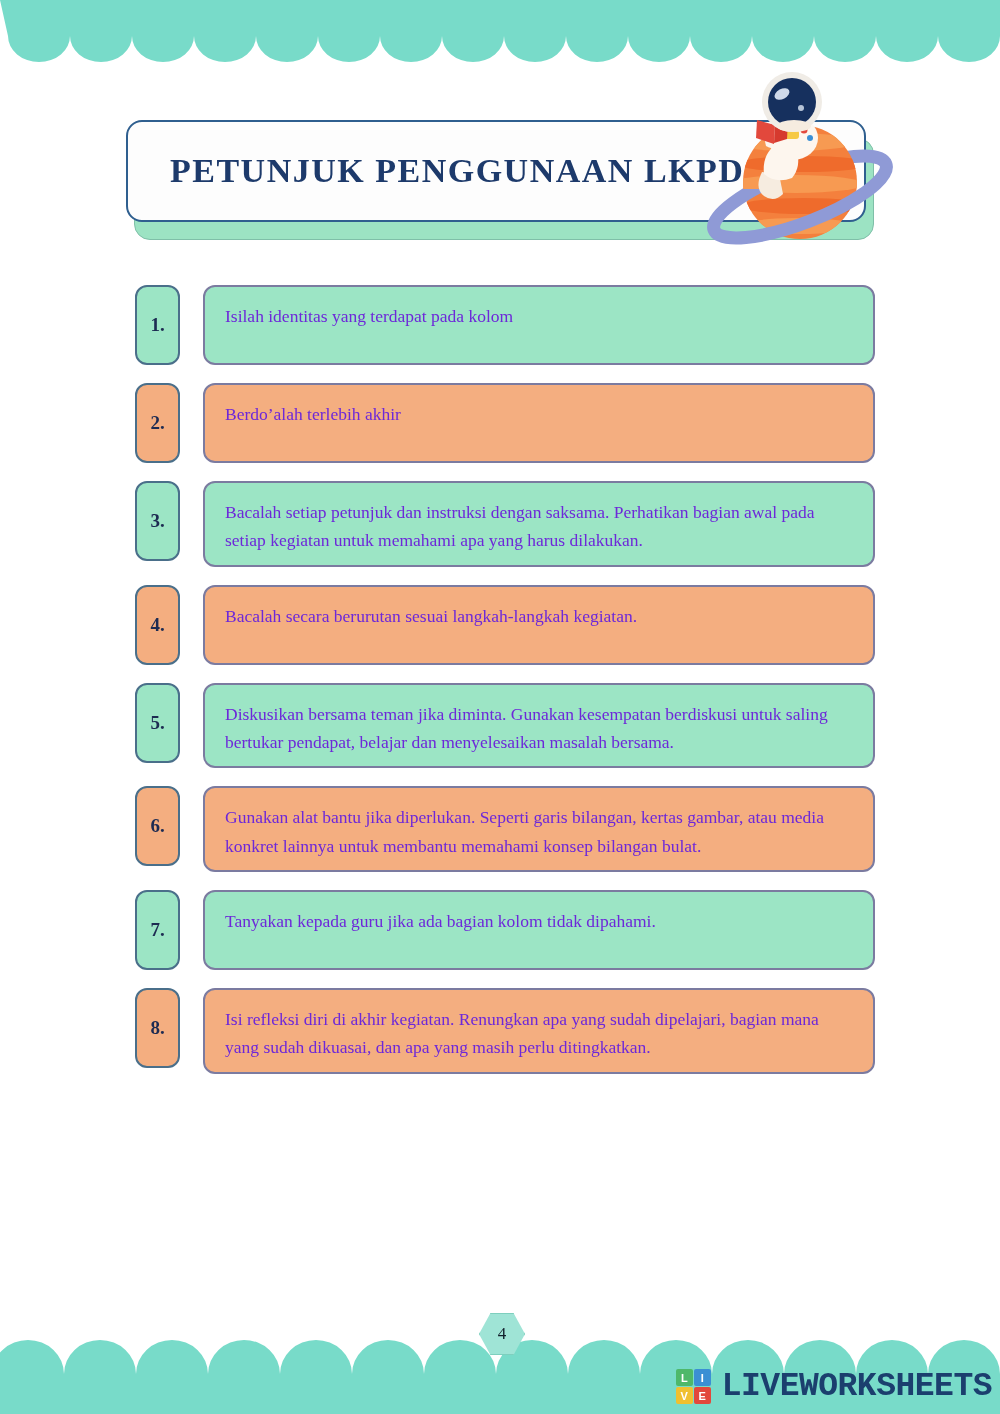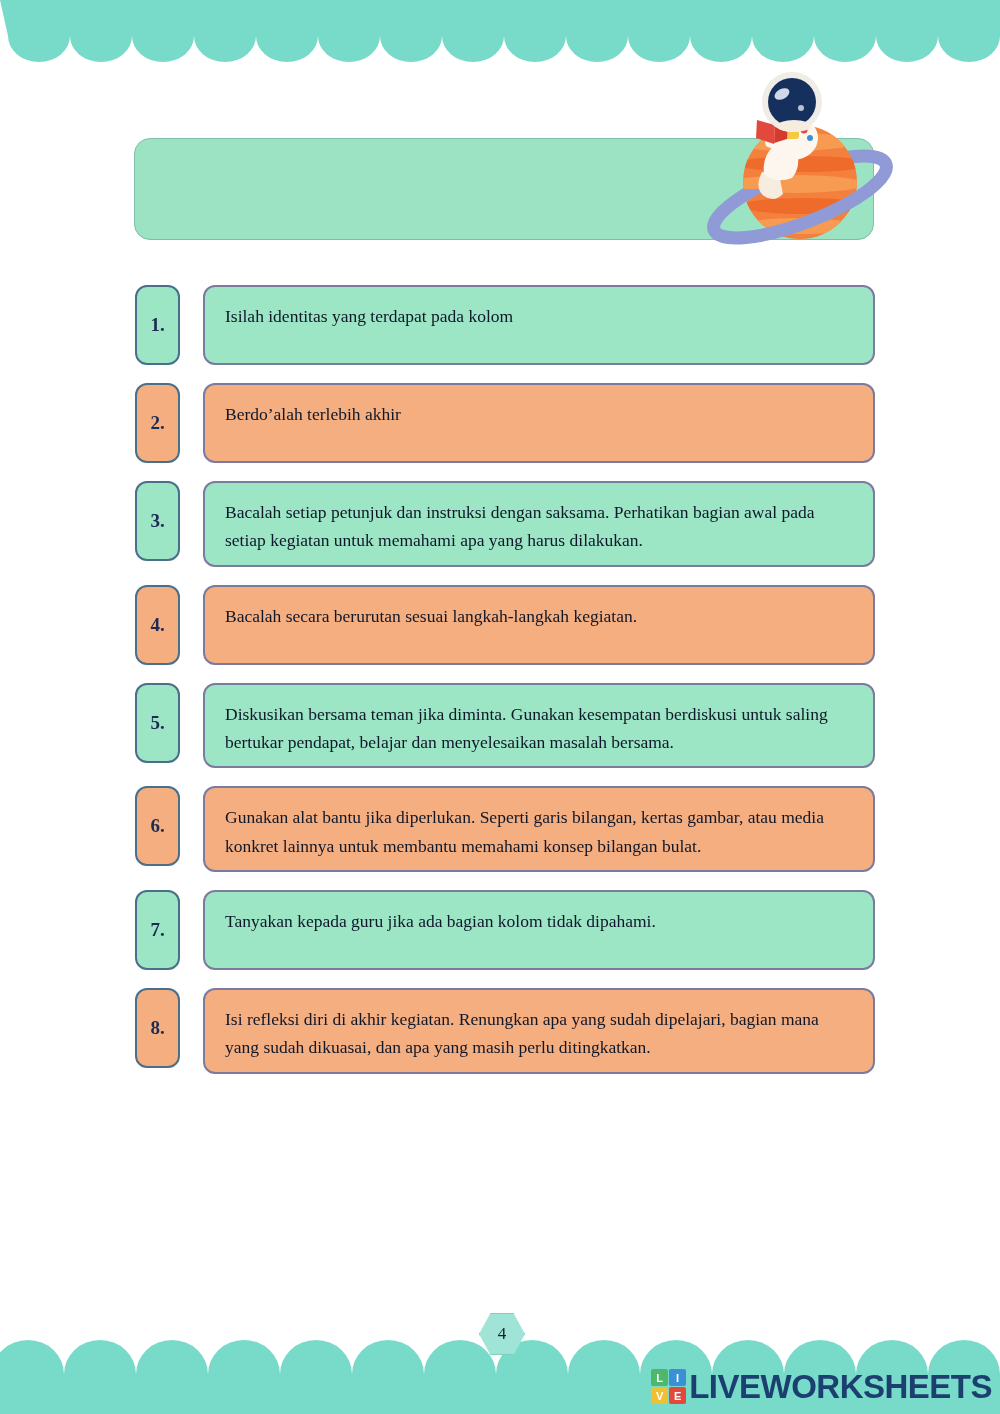--- a/index.html
+++ b/index.html
@@ -115,21 +115,21 @@
   .content-box {
     margin-left: 23px;
     flex: 1 1 auto;
     min-height: 80px;
     border: 2px solid #7b7ba0;
     border-radius: 12px;
     padding: 15px 26px 10px 20px;
     font-family: "Liberation Serif", serif;
     font-size: 17.5px;
     line-height: 1.62;
-    color: #0f172a;
+    color: #6d28d9;
   }
   .green { background: #9ce5c5; }
   .orange { background: #f4ae80; }
 
   
   .page-num {
     position: absolute;
     left: 502px;
     top: 1313px;
     transform: translateX(-50%);
@@ -171,26 +171,27 @@
     font-weight: bold;
     font-size: 11px;
     color: #ffffff;
     border-radius: 2px;
   }
   .lw-l { background: #4eb86a; }
   .lw-i { background: #3b8fd4; }
   .lw-v { background: #f0c030; }
   .lw-e { background: #e2483c; }
   .lw-word {
-    font-family: Liberation Sans, sans-serif;
+    font-family: Liberation Mono, monospace;
     font-weight: bold;
     font-size: 33px;
     letter-spacing: -0.5px;
     color: #1b3f6e;
     line-height: 1;
+    margin-left: 8px;
   }
 </style>
 </head>
 <body>
 
 <div class="page">
 
   <svg class="scallop-top" viewBox="0 0 1000 62" preserveAspectRatio="none">
     <path d="M0,0 H1000 V36
              a31,26 0 0 1 -62,0 a31,26 0 0 1 -62,0
@@ -211,20 +212,23 @@
              a36,34 0 0 0 -72,0 a36,34 0 0 0 -72,0
              a36,34 0 0 0 -72,0 a36,34 0 0 0 -72,0
              a36,34 0 0 0 -72,0 a36,34 0 0 0 -72,0
              a36,34 0 0 0 -72,0 a36,34 0 0 0 -72,0
              a36,34 0 0 0 -72,0 a36,34 0 0 0 -72,0
              Z" fill="#78dbc9"></path>
   </svg>
 
   <div class="title-banner">
     <div class="title-shadow"></div>
+    <div class="title-box">
+      <span class="title-text">PETUNJUK PENGGUNAAN LKPD</span>
+    </div>
   </div>
 
   <div class="astro-wrap">
     <svg viewBox="0 0 200 200" width="200" height="200">
       <defs>
         <clipPath id="planetClip">
           <circle cx="100" cy="118" r="57"></circle>
         </clipPath>
         <clipPath id="ringBackClip">
           <rect x="0" y="0" width="200" height="125"></rect>

